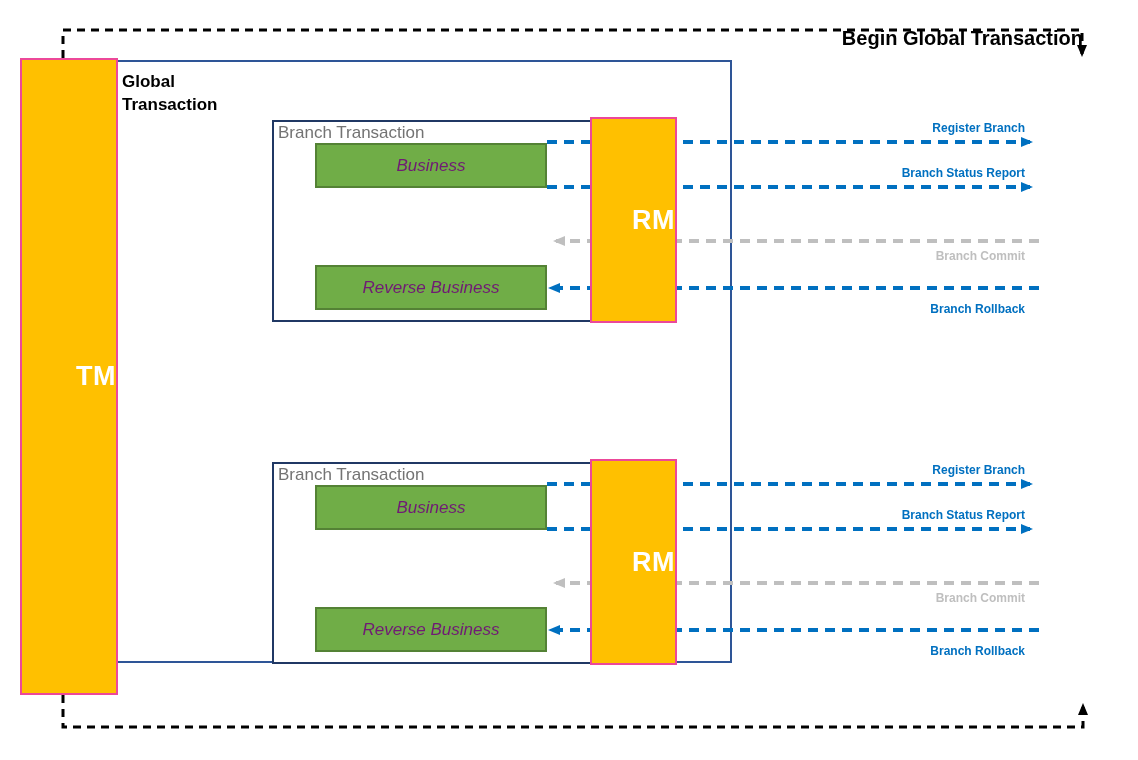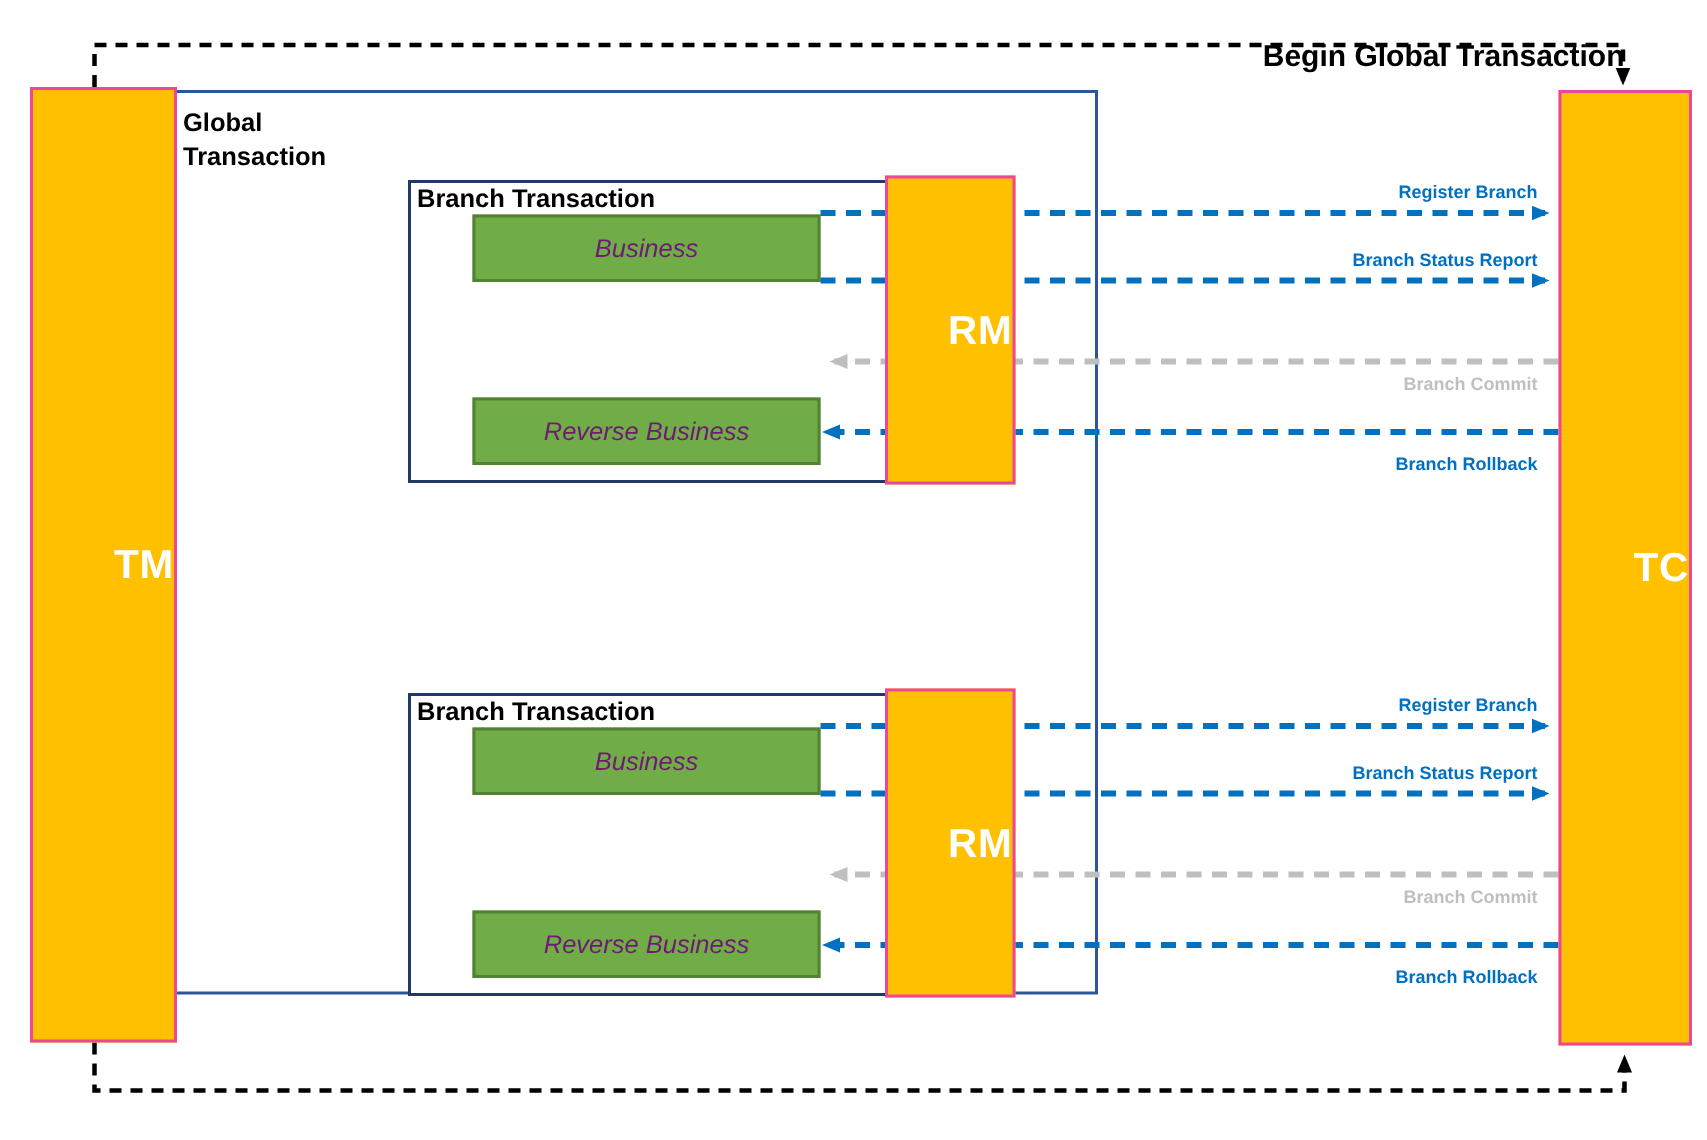--- a/index.html
+++ b/index.html
@@ -28,21 +28,21 @@
   }
   
   .bbox{
     position:absolute;left:272px;width:321px;height:202px;box-sizing:border-box;
     border:2px solid #203864;background:#ffffff;z-index:2;
   }
   .bbox1{top:120px;}
   .bbox2{top:462px;}
   .btitle{
     position:absolute;left:4px;top:0px;
-    font-size:17px;font-weight:bold;color:#000000;line-height:21px;white-space:nowrap;
+    font-size:17px;font-weight:normal;color:#737373;line-height:21px;white-space:nowrap;
   }
   
   .green{
     position:absolute;left:315px;width:232px;height:45px;box-sizing:border-box;
     background:#70AD47;border:2px solid #548235;z-index:3;
     display:flex;align-items:center;justify-content:center;
     color:#701a75;font-style:italic;font-size:17px;
   }
   .biz1{top:143px;} .rev1{top:265px;}
   .biz2{top:485px;} .rev2{top:607px;}
@@ -110,23 +110,20 @@
 
     <path d="M547,484 H1030" fill="none" stroke="#0070C0" stroke-width="4" stroke-dasharray="10 7" marker-end="url(#ab)"></path>
     <path d="M547,529 H1030" fill="none" stroke="#0070C0" stroke-width="4" stroke-dasharray="10 7" marker-end="url(#ab)"></path>
     <path d="M1039,583 H556" fill="none" stroke="#BFBFBF" stroke-width="4" stroke-dasharray="10 7" marker-end="url(#ag)"></path>
     <path d="M1039,630 H551" fill="none" stroke="#0070C0" stroke-width="4" stroke-dasharray="10 7" marker-end="url(#ab)"></path>
   </svg>
 
   <div class="pillar tm">
     <span>TM</span>
   </div>
-  <div class="pillar tc">
-    <span>TC</span>
-  </div>
   <div class="pillar rm1">
     <span>RM</span>
   </div>
   <div class="pillar rm2">
     <span>RM</span>
   </div>
 
   <div class="msg blue m-reg1">Register Branch</div>
   <div class="msg blue m-stat1">Branch Status Report</div>
   <div class="msg gray m-com1">Branch Commit</div>

